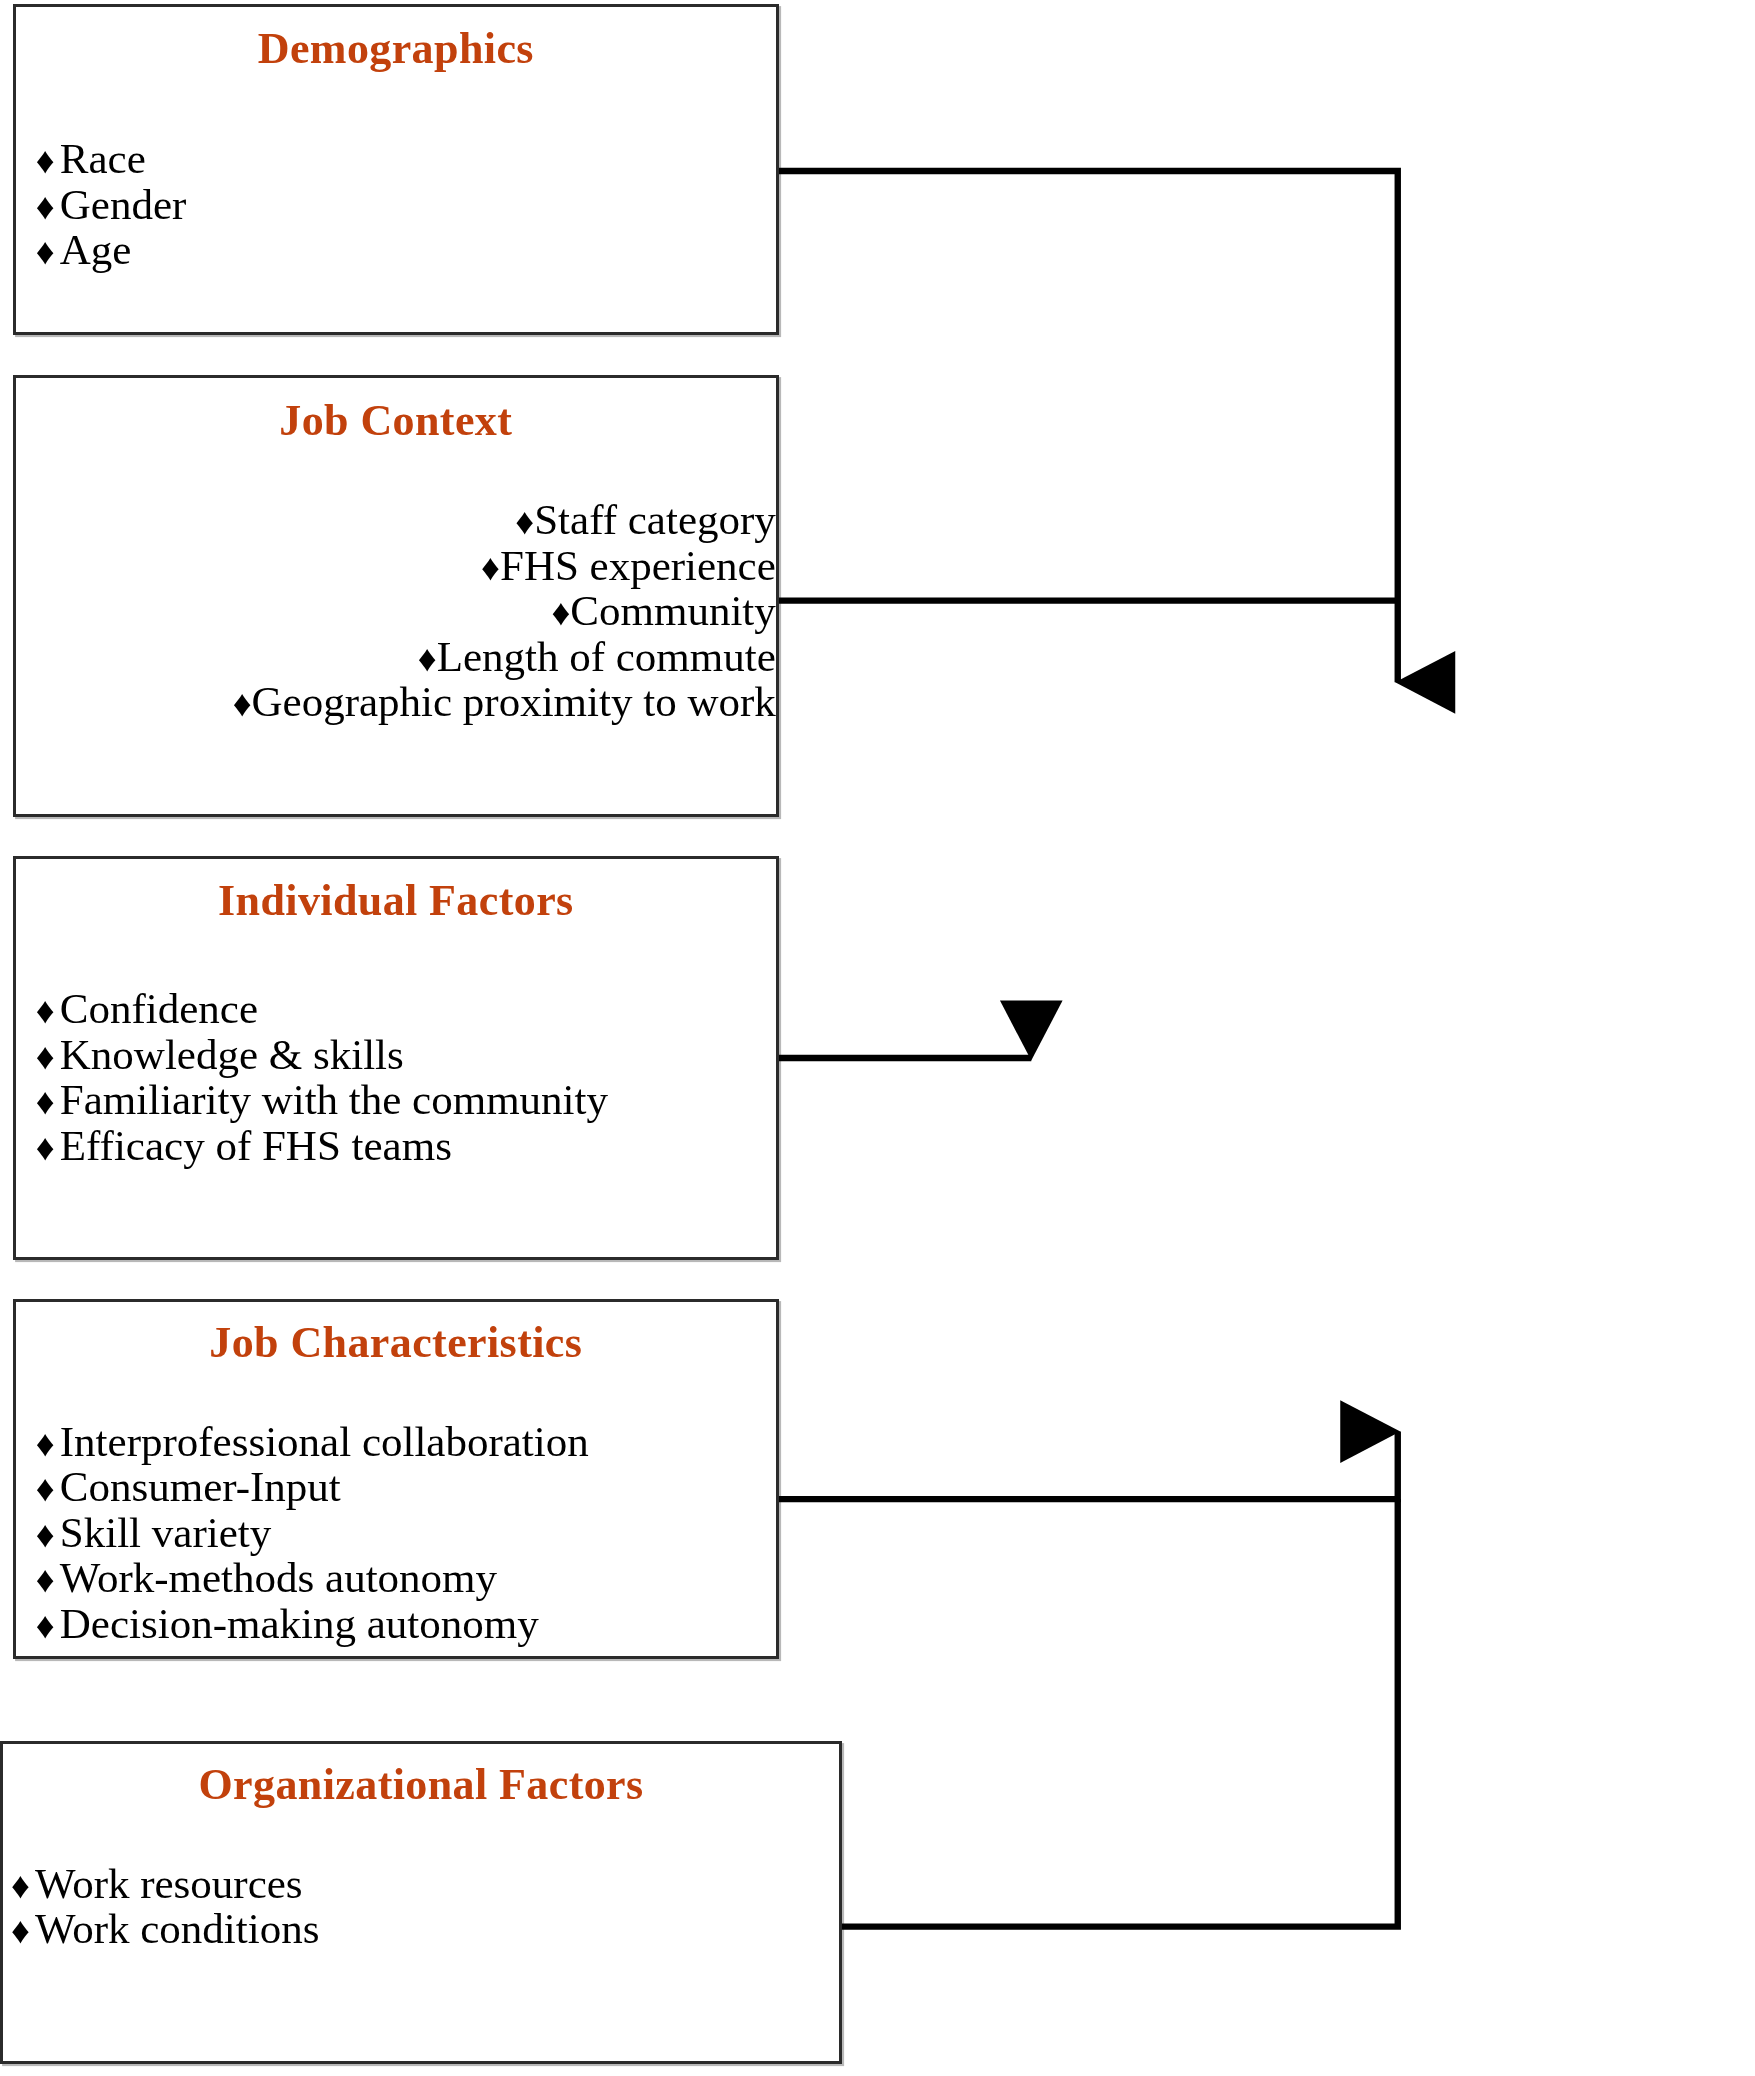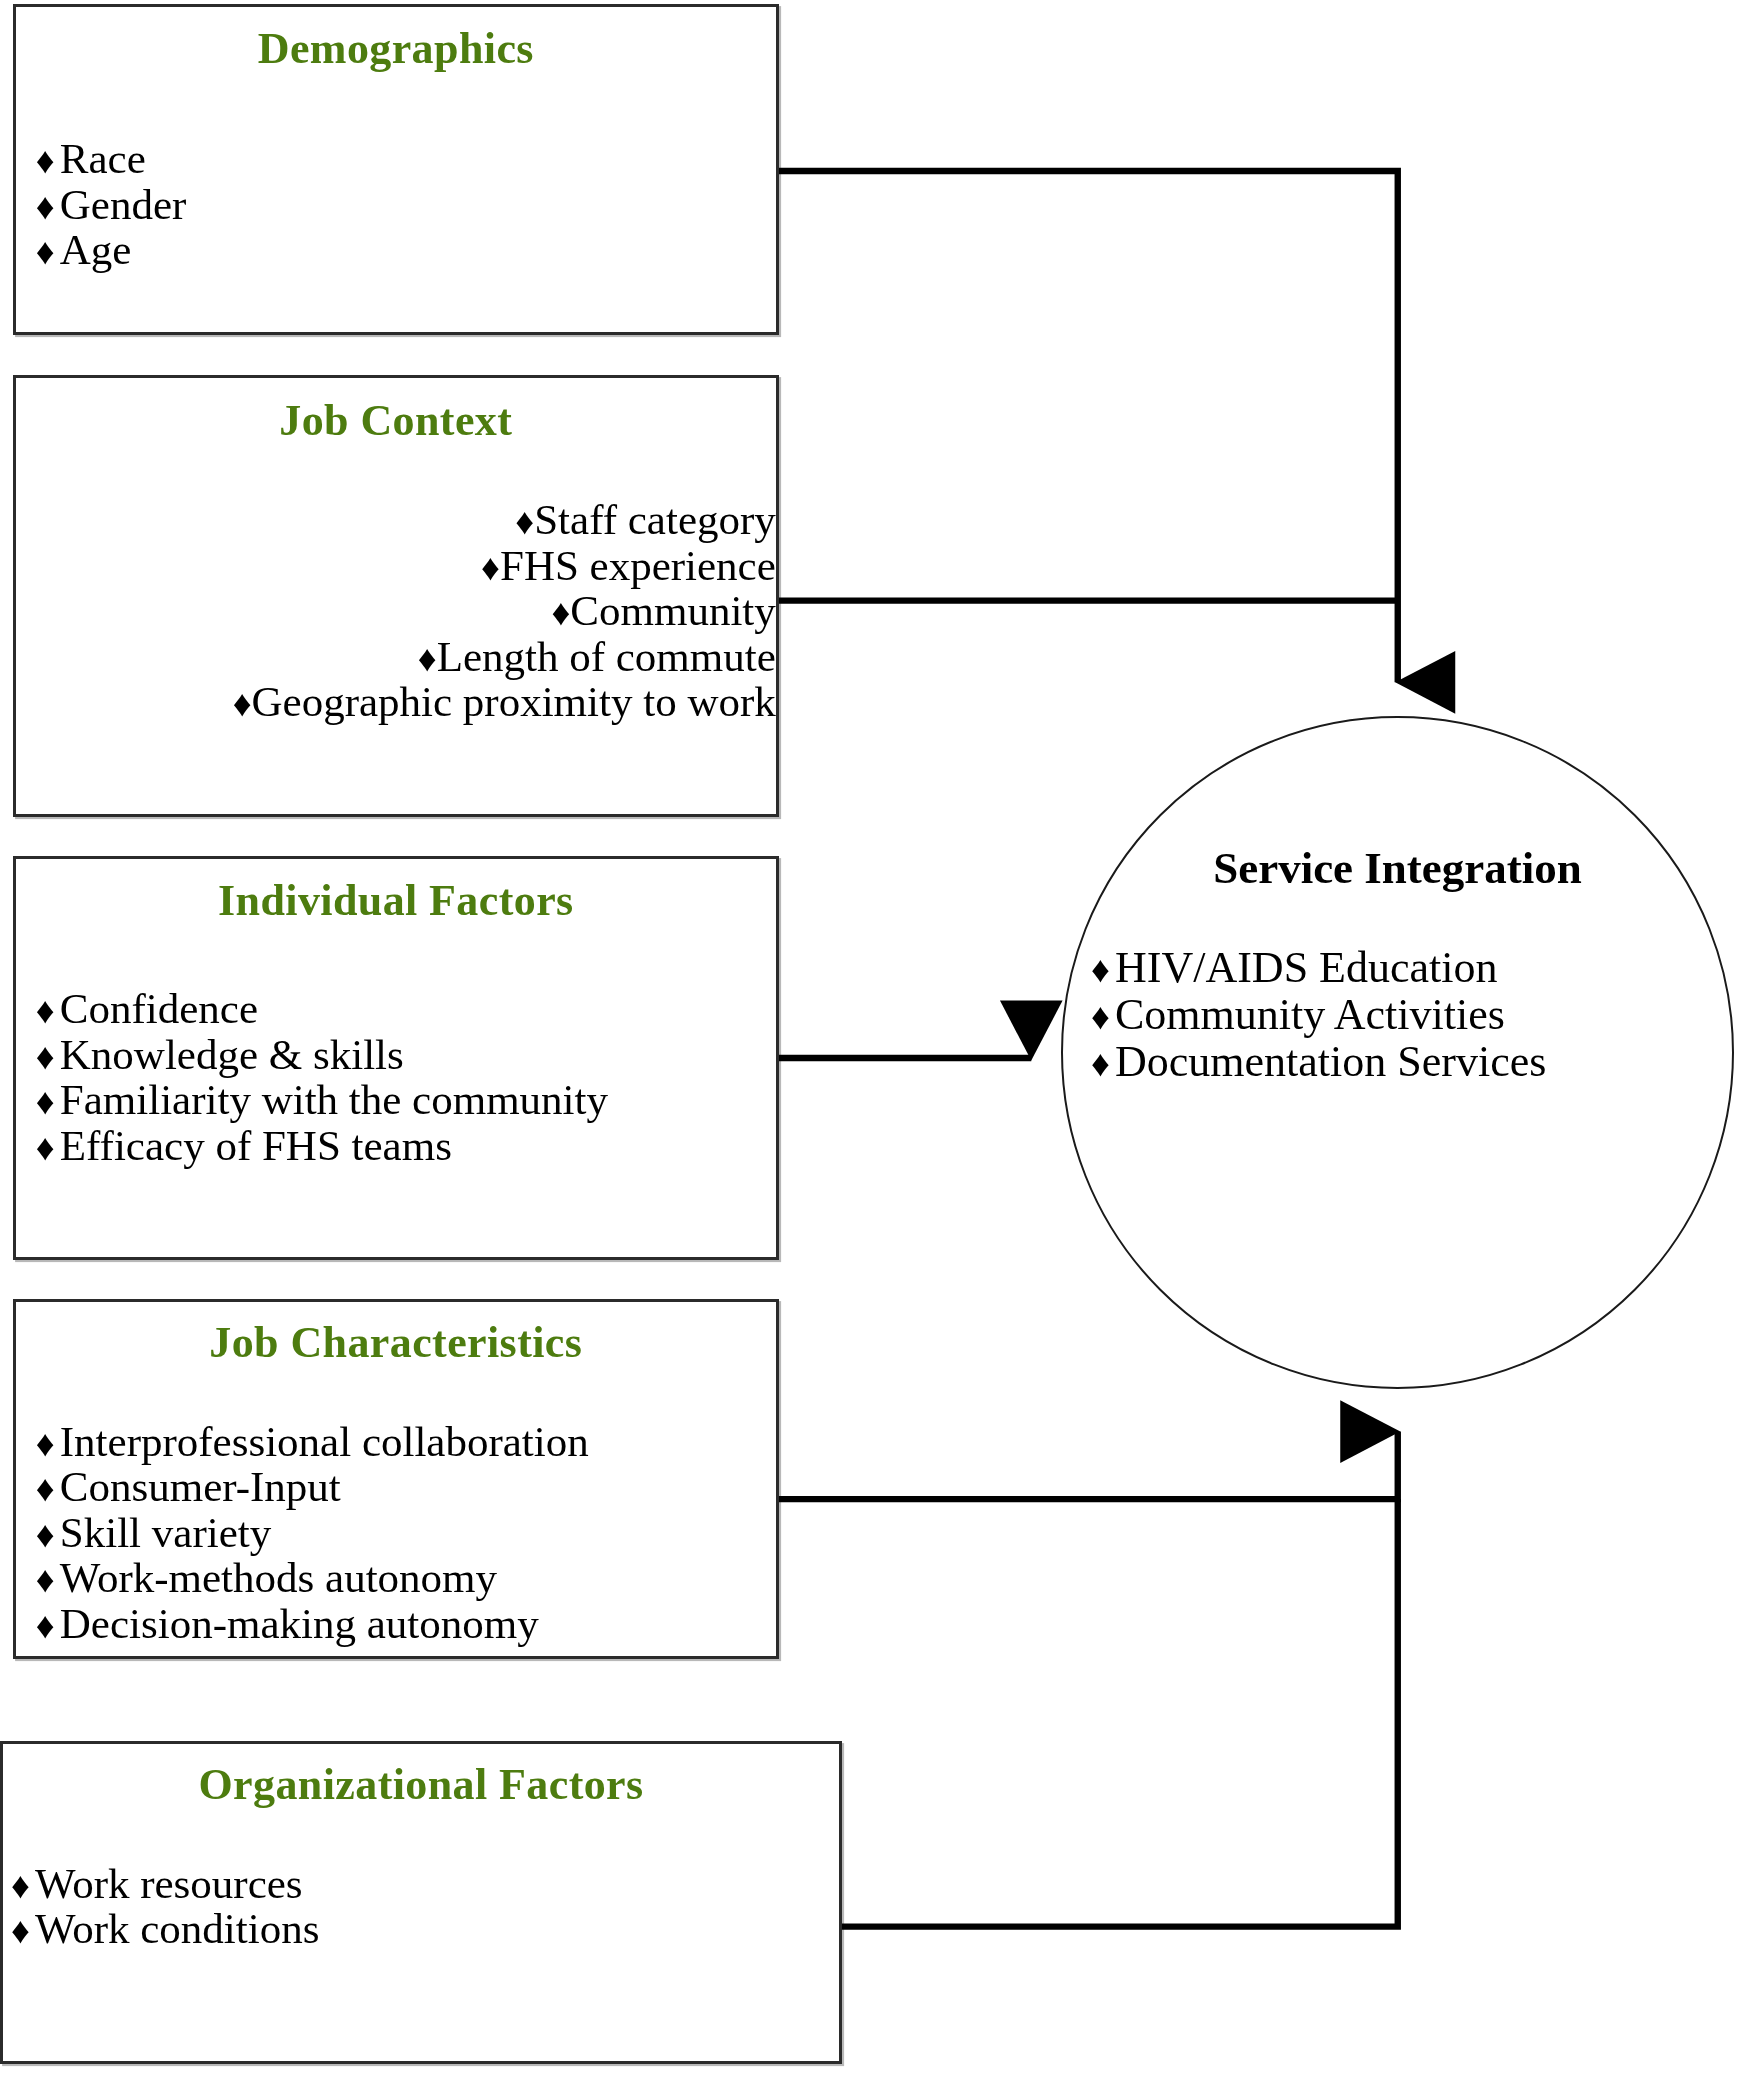--- a/index.html
+++ b/index.html
@@ -22,21 +22,21 @@
     box-sizing: border-box;
     border: 3.6px solid #2b2b2b;
     background: #ffffff;
     box-shadow: 2.1px 2.1px 0 rgba(0,0,0,0.28);
   }
   .box-title {
     text-align: center;
     font-weight: bold;
     font-size: 44px;
     line-height: 1.0;
-    color: #4d7c0f;
+    color: #c2410c;
     letter-spacing: 0.4px;
   }
   .box-list {
     list-style: none;
     margin: 0;
     padding: 0;
   }
   .box-list li {
     font-size: 43px;
     line-height: 1.06;
@@ -190,23 +190,15 @@
   </div>
 
   <div class="factor-box" id="box-organizational">
     <div class="box-title">Organizational Factors</div>
     <ul class="box-list">
       <li><span class="bullet">♦</span><span>Work resources</span></li>
       <li><span class="bullet">♦</span><span>Work conditions</span></li>
     </ul>
   </div>
 
-  <div id="circle-service">
-    <div id="circle-title">Service Integration</div>
-    <ul id="circle-list">
-      <li><span class="bullet">♦</span><span>HIV/AIDS Education</span></li>
-      <li><span class="bullet">♦</span><span>Community Activities</span></li>
-      <li><span class="bullet">♦</span><span>Documentation Services</span></li>
-    </ul>
-  </div>
 
 </div>
 
 
 </body></html>

